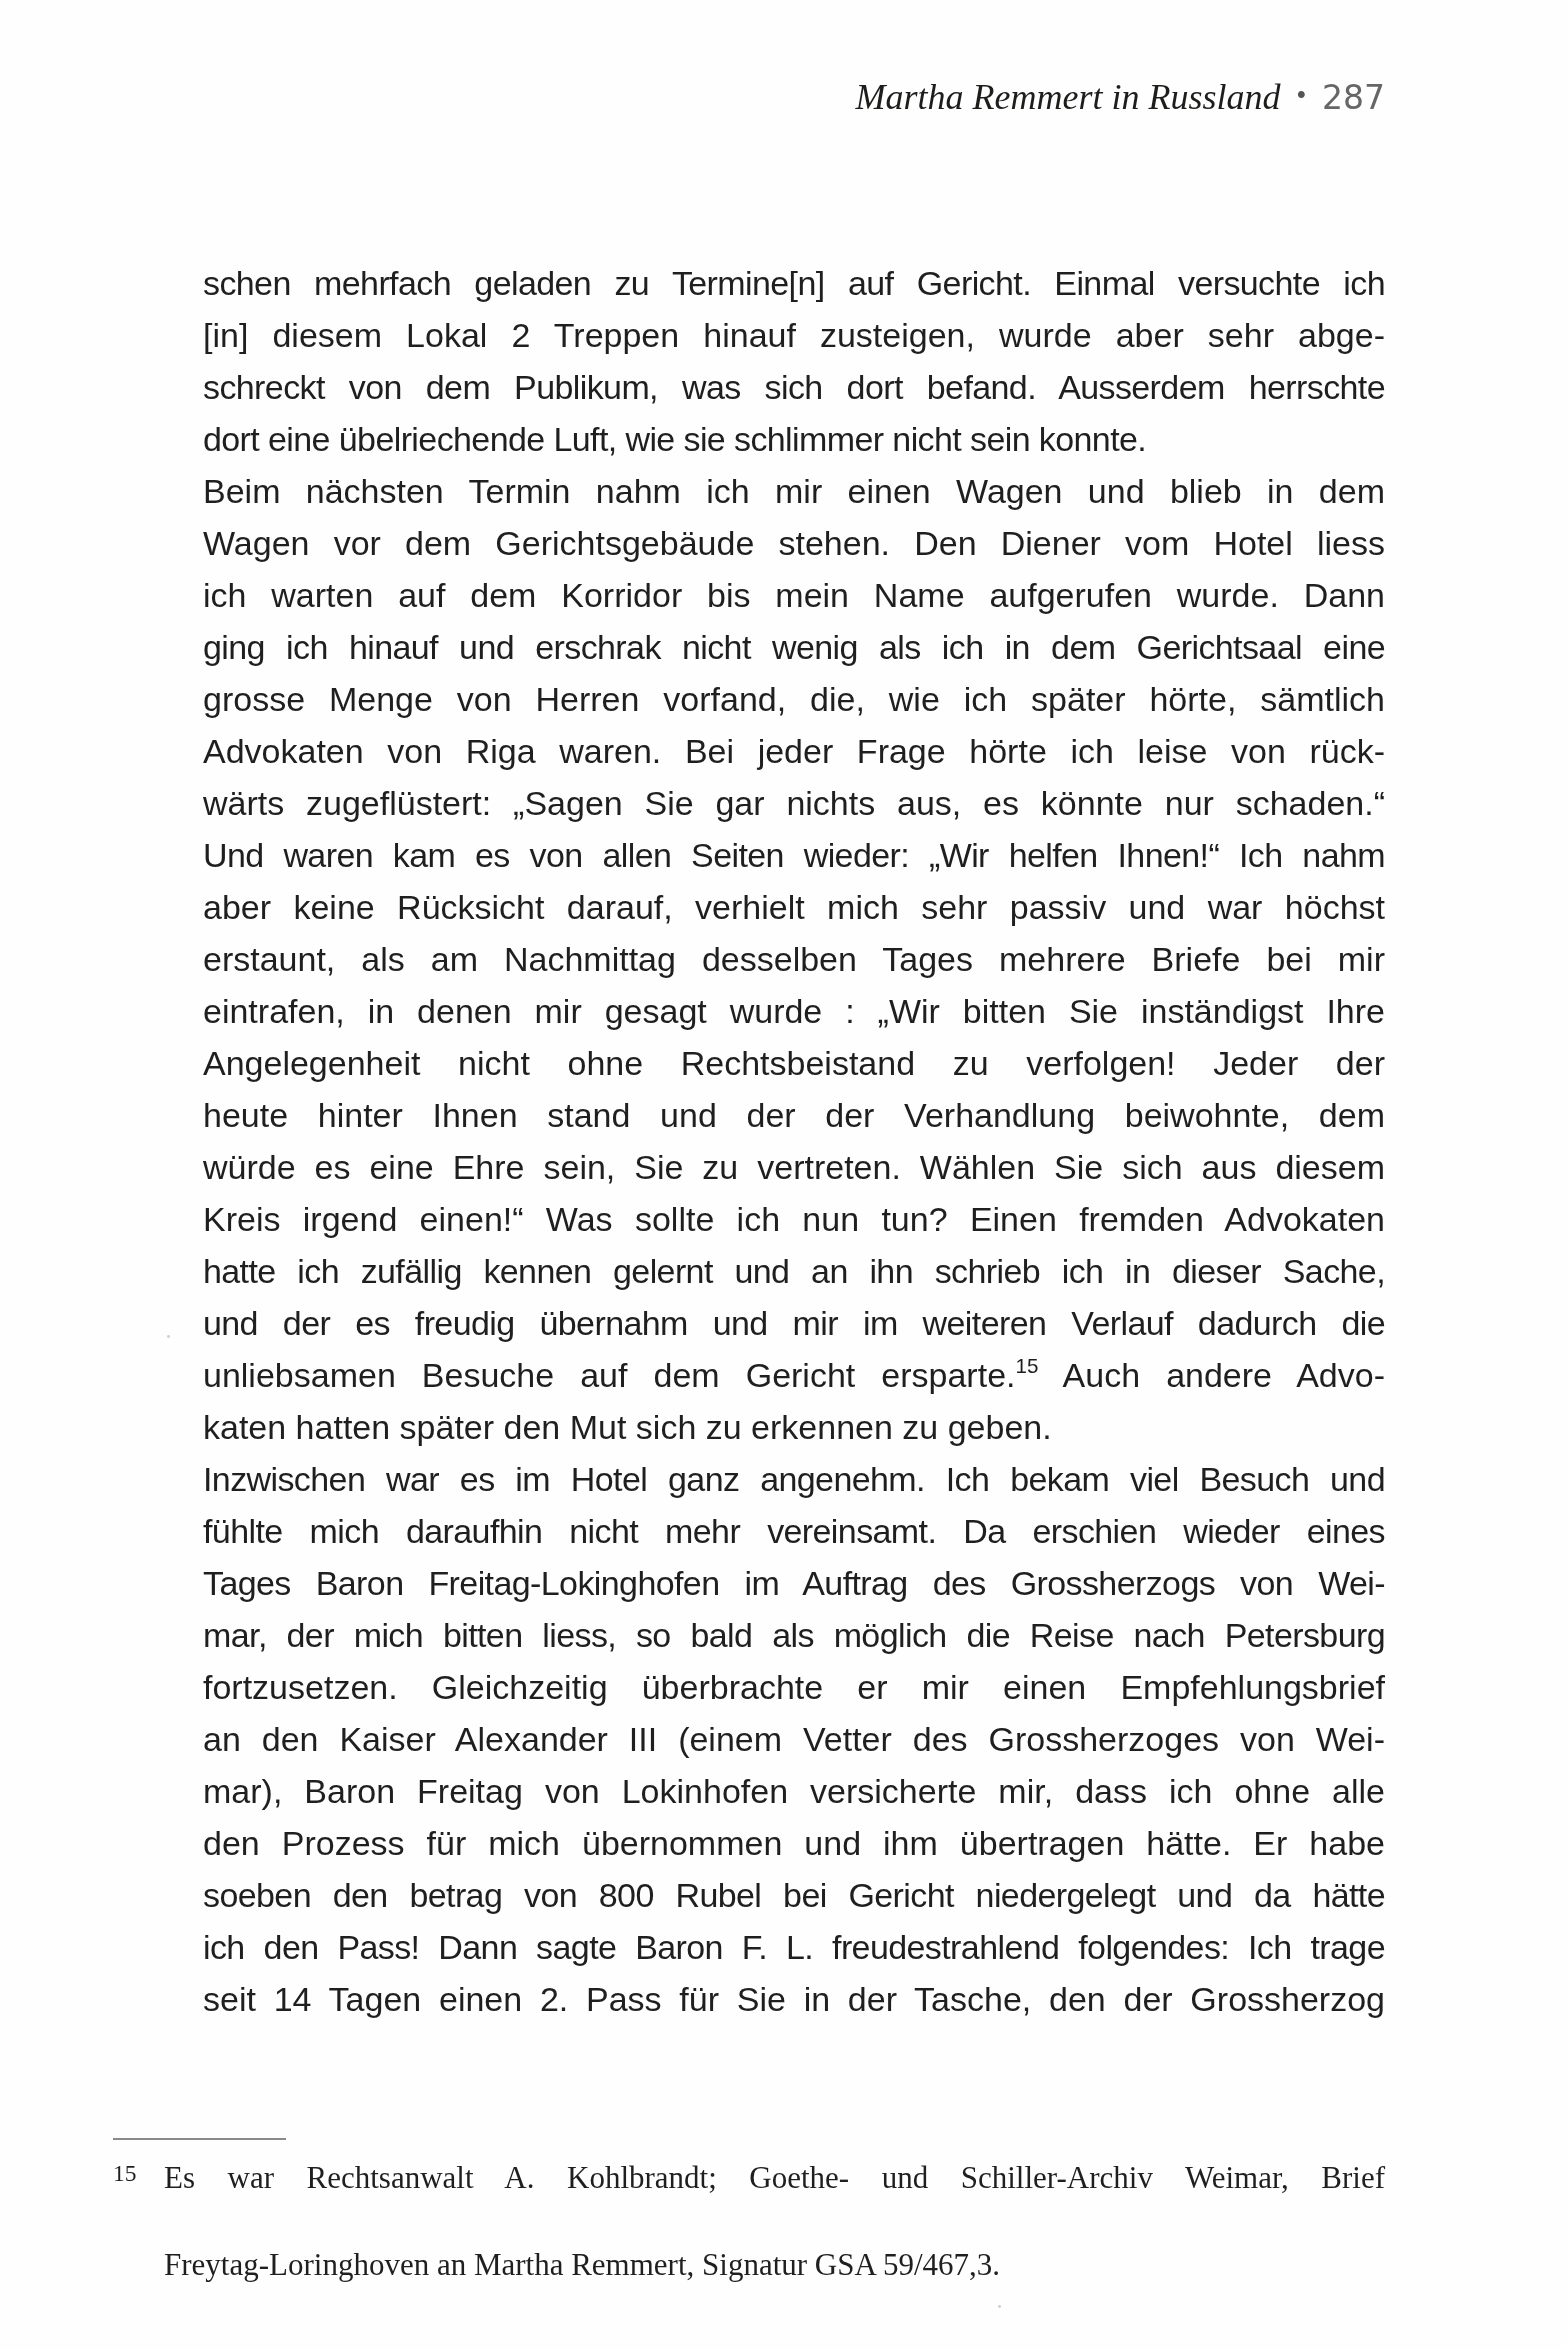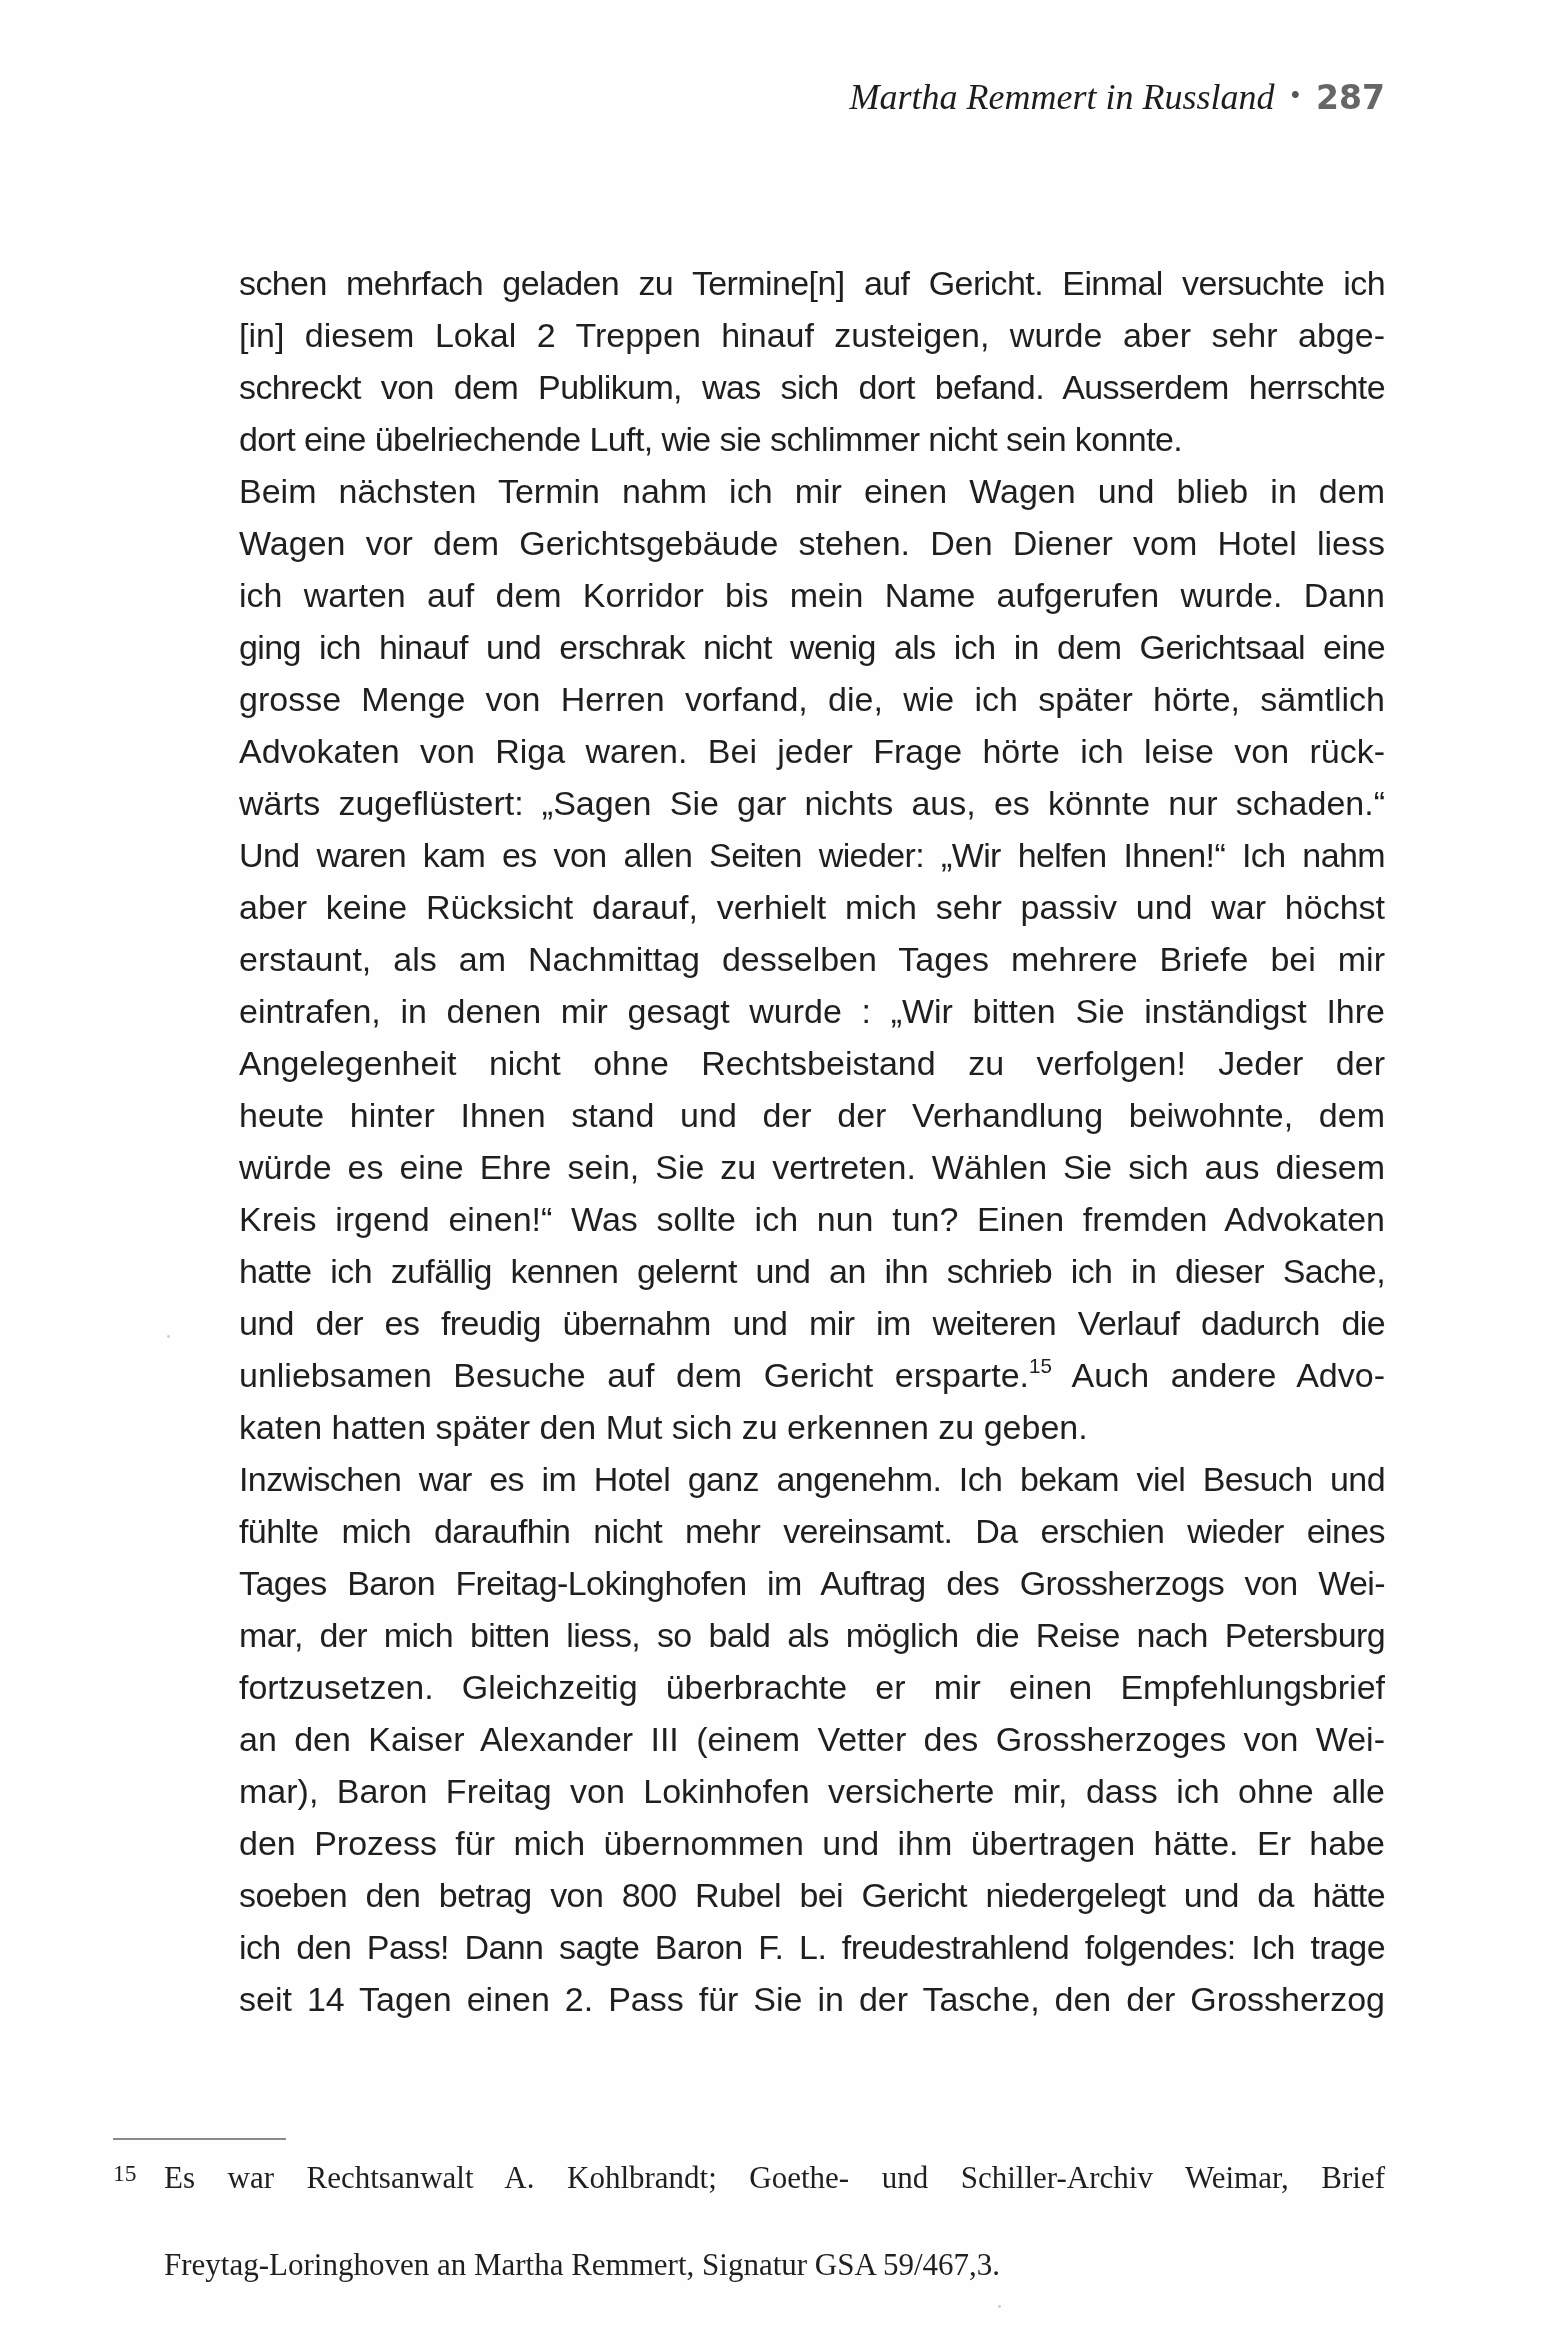--- a/index.html
+++ b/index.html
@@ -37,40 +37,39 @@
     display: inline-block;
     margin: 0 15.7px;
     color: #555;
     font-size: 29px;
     vertical-align: 3.9px;
   }
   .running-head .page-number {
     font-family: "DejaVu Sans", "Liberation Sans", sans-serif;
     font-size: 33px;
     color: #666;
-    font-weight: bold;
+    font-weight: normal;
   }
   .body-text {
     position: absolute;
     left: 203px;
     top: 257px;
     width: 1182px;
     font-family: "Liberation Sans", "DejaVu Sans", sans-serif;
     font-size: 34px;
     line-height: 52px;
     color: #1f1f1f;
   }
   .line {
     display: block;
     white-space: nowrap;
     text-align: justify;
     text-align-last: justify;
     height: 52px;
     overflow: visible;
-    margin-left: 36px;
   }
   .line.last {
     text-align-last: left;
   }
   .line.condensed {
     letter-spacing: -0.6px;
   }
   sup.fnref {
     font-size: 20.6px;
     vertical-align: 13.7px;

